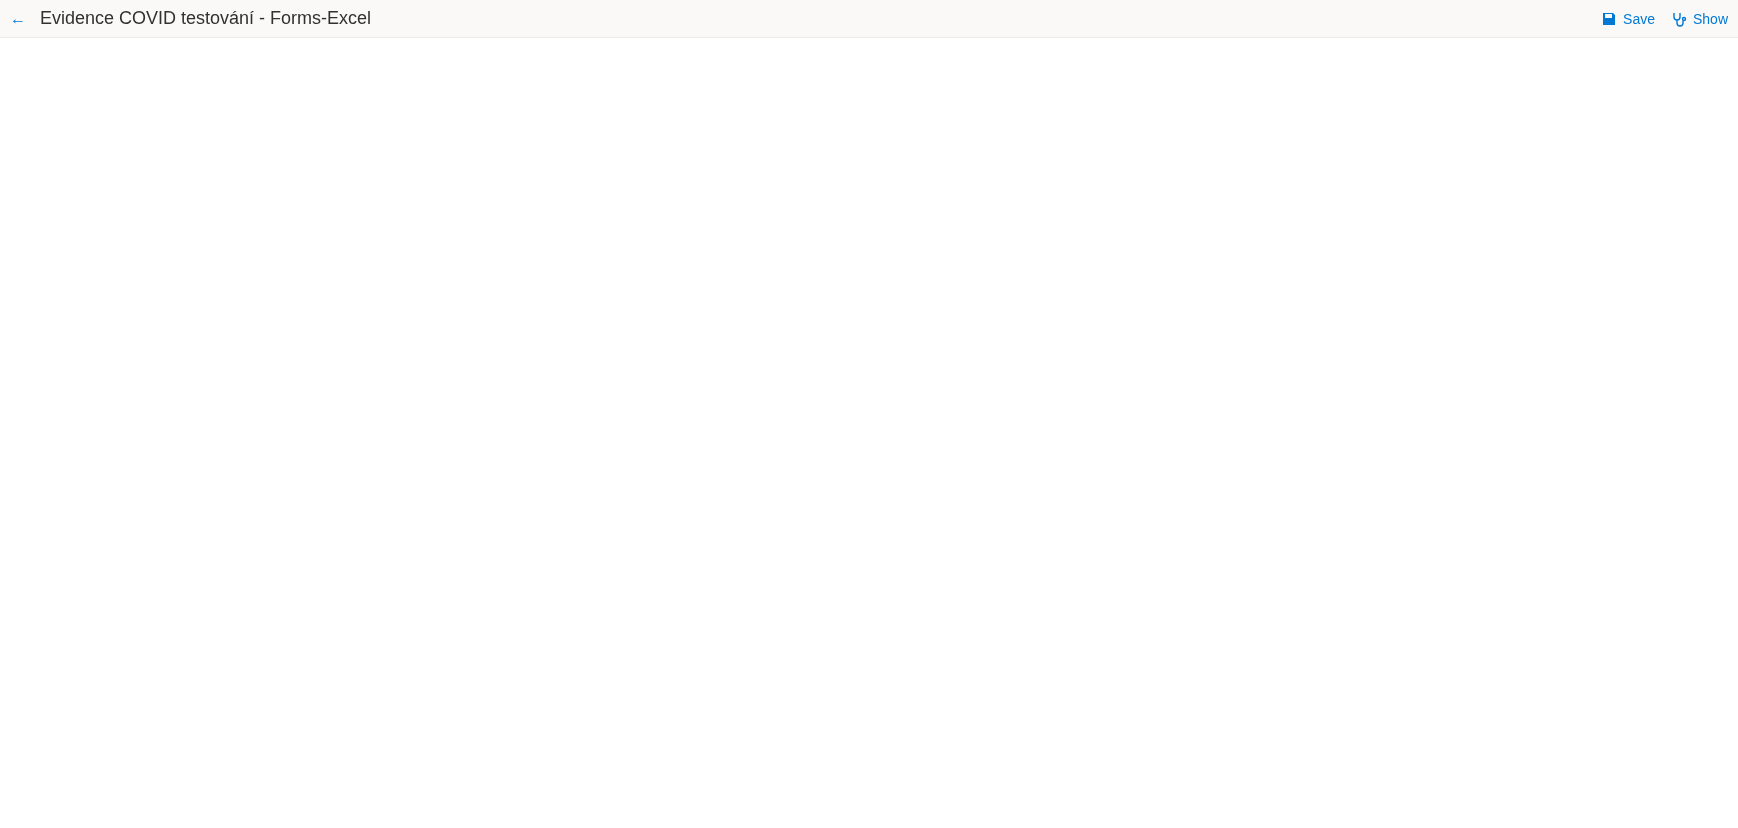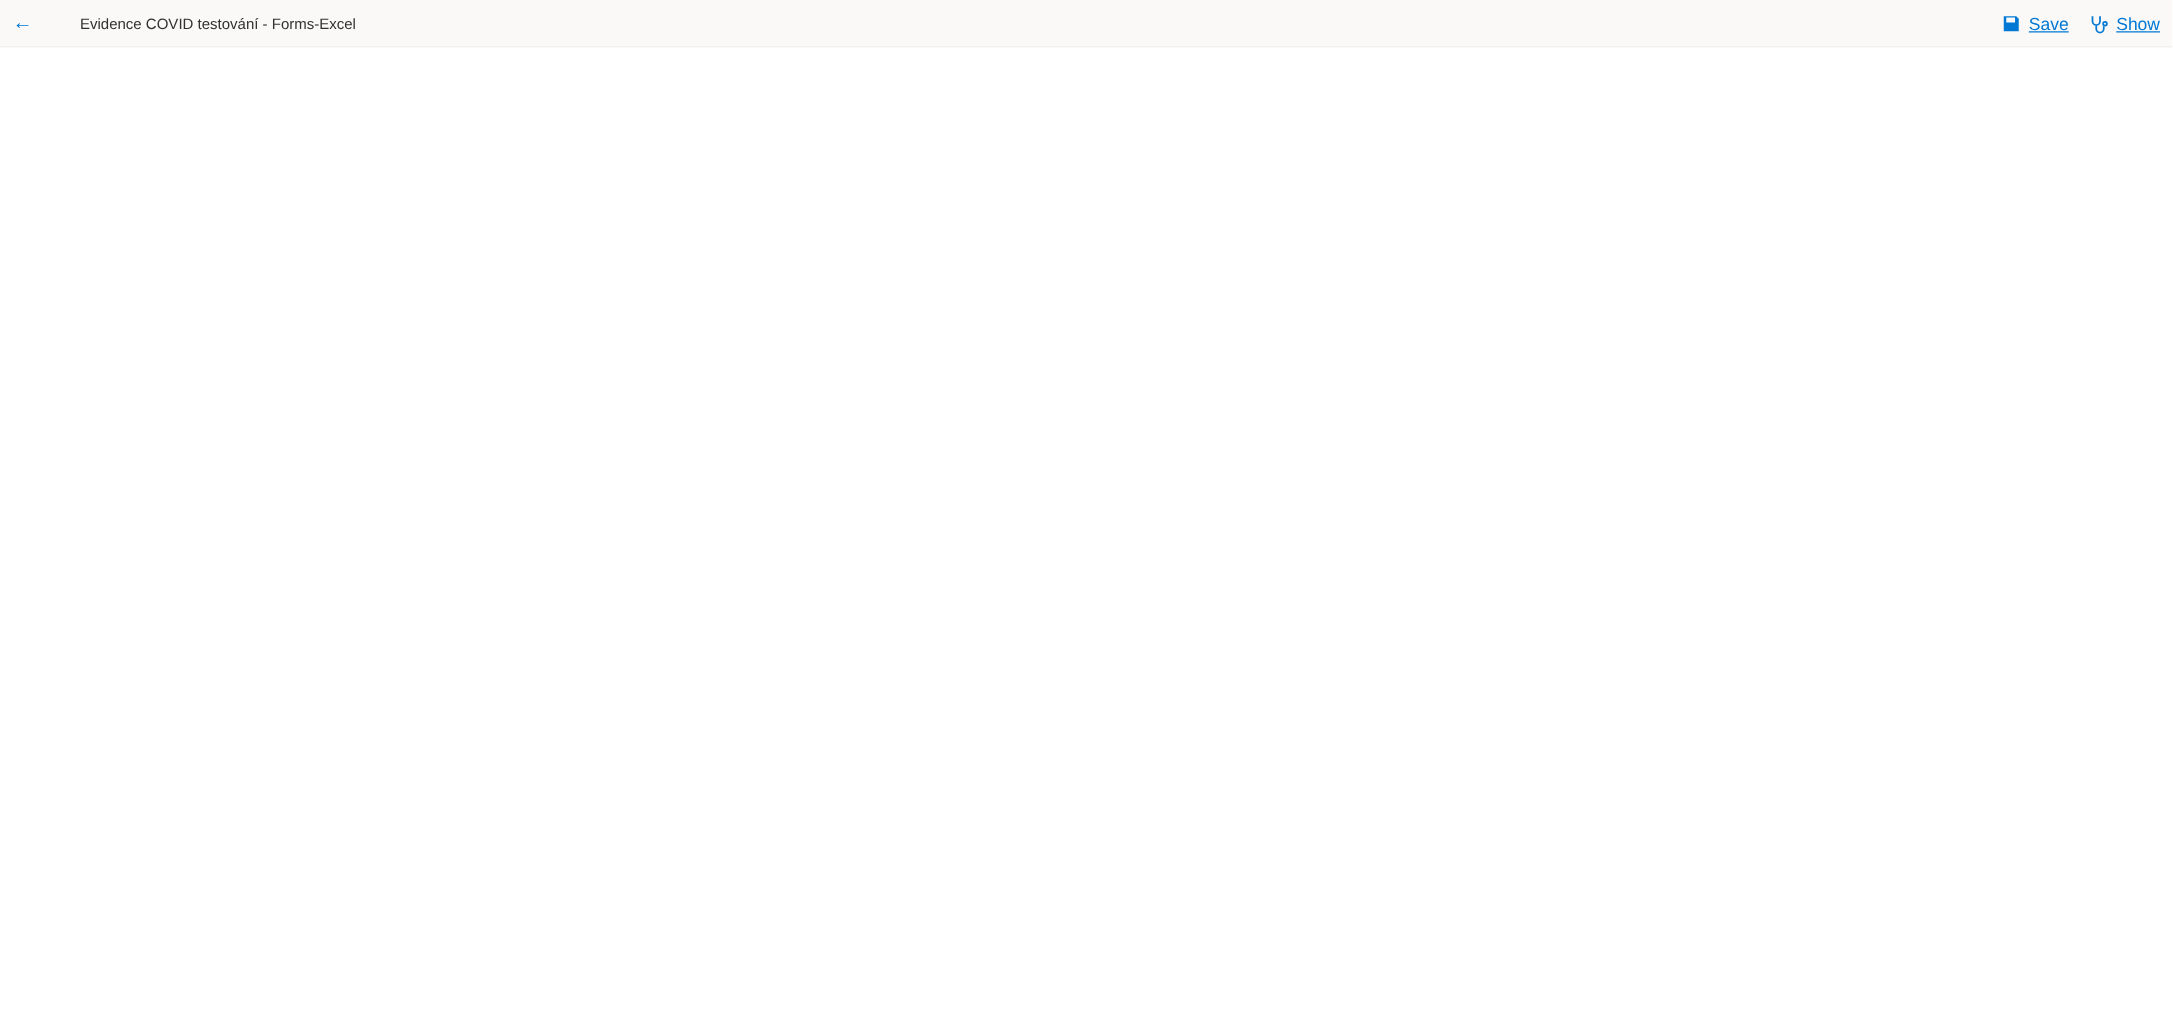--- a/index.html
+++ b/index.html
@@ -1,21 +1,21 @@
 <!DOCTYPE html>
 <html><head>
 <meta charset="utf-8">
 <style>
 * { box-sizing: border-box; margin: 0; padding: 0; font-family: "Segoe UI", Tahoma, sans-serif; }
 body { background: #fff; font-size: 13px; color: #323130; width: 1738px; }
 
 .topbar { height: 38px; background: #faf9f8; border-bottom: 1px solid #edebe9; display: flex; align-items: center; padding: 0 10px; }
 .topbar .back { color: #0078d4; font-size: 16px; margin-right: 14px; cursor: pointer; }
-.topbar .title { font-size: 12px; color: #323130; margin-left: 24px; }
-.topbar .right { margin-left: auto; display: flex; gap: 16px; align-items: center; color: #0078d4; font-size: 14px; text-decoration: underline; }
+.topbar .title { font-size: 18px; color: #323130; }
+.topbar .right { margin-left: auto; display: flex; gap: 16px; align-items: center; color: #0078d4; font-size: 14px; }
 .topbar .right .btn { display: flex; align-items: center; gap: 6px; cursor: pointer; }
 .topbar .right svg { width: 16px; height: 16px; }
 
 .canvas { position: relative; width: 100%; }
 
 .node-stack { position: absolute; left: 1154px; top: 48px; width: 248px; }
 .flow-node { display: flex; align-items: center; height: 48px; background: #d6e8e6; border: 1px solid #c8c6c4; margin-bottom: 28px; cursor: pointer; }
 .flow-node .icon { width: 40px; height: 48px; background: #038387; display: flex; align-items: center; justify-content: center; }
 .flow-node .icon svg { width: 22px; height: 22px; fill: #fff; }
 .flow-node .lbl { padding-left: 12px; font-size: 13px; color: #323130; }

